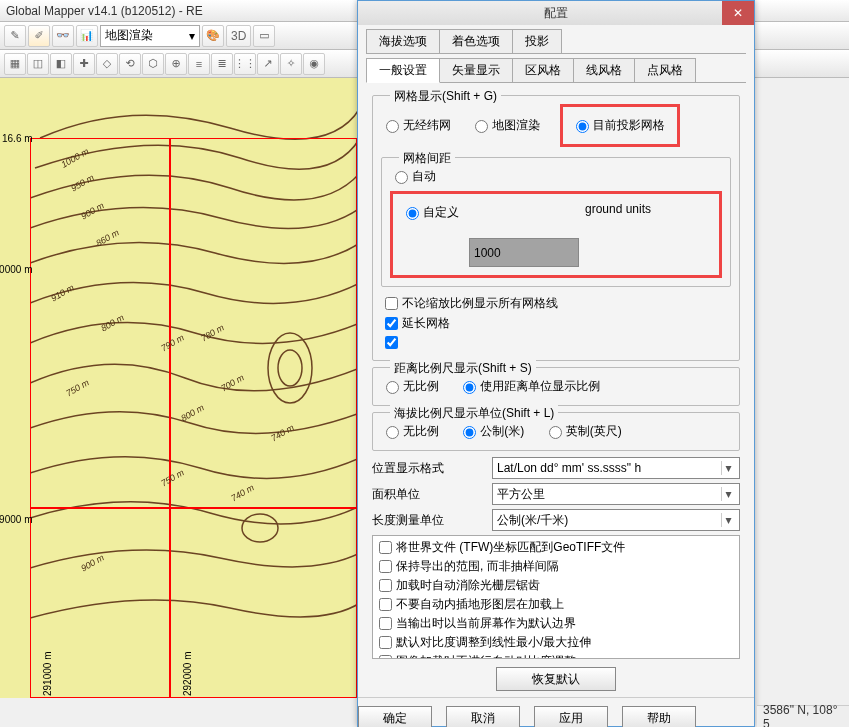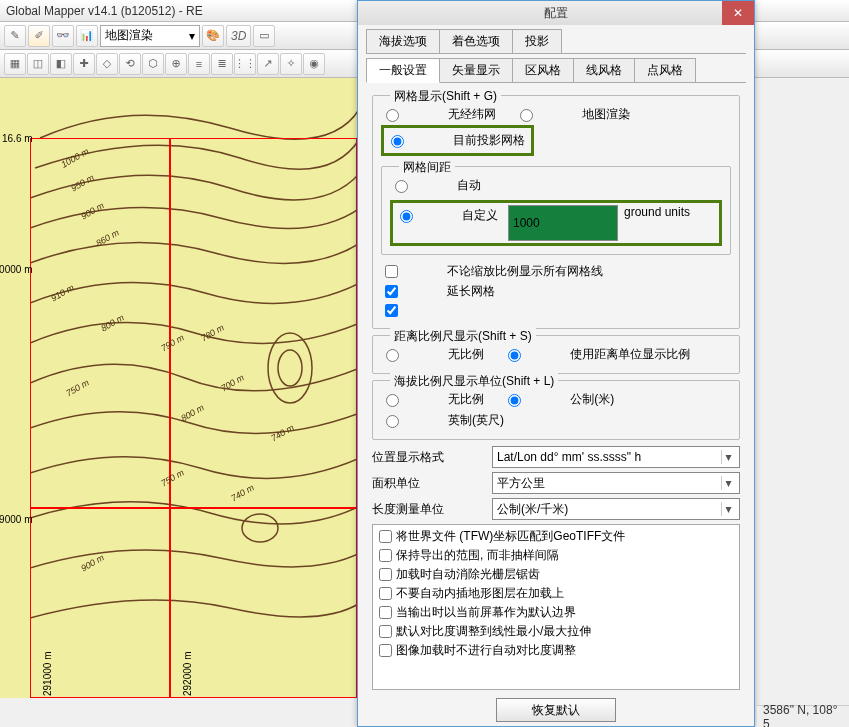--- a/index.html
+++ b/index.html
@@ -16,29 +16,29 @@
 .contlabel { position: absolute; font-size: 9px; color: #4a3015; font-style: italic; transform: rotate(-30deg); }
 .dialog { position: absolute; left: 357px; top: 0; width: 398px; height: 727px; background: #f4f4f4; border: 1px solid #5a9bd5; box-shadow: 0 0 6px rgba(0,0,0,.3); }
 .dlg-title { height: 24px; background: linear-gradient(#eee,#ddd); color: #333; display: flex; align-items: center; justify-content: center; font-size: 12px; position: relative; }
 .dlg-close { position: absolute; right: 0; top: 0; width: 32px; height: 24px; background: #c75050; color: #fff; display: flex; align-items: center; justify-content: center; }
 .tabrow { display: flex; border-bottom: 1px solid #aaa; margin: 4px 8px 0; }
 .tab { padding: 3px 12px; border: 1px solid #aaa; border-bottom: none; margin-right: -1px; background: #eee; cursor: pointer; }
 .tab.active { background: #fff; border-bottom: 1px solid #fff; margin-bottom: -1px; }
 .dlg-body { padding: 6px 14px; }
 .group { border: 1px solid #bbb; border-radius: 2px; padding: 8px; margin: 6px 0; position: relative; }
 .group-title { position: absolute; top: -8px; left: 17px; background: #f4f4f4; padding: 0 4px; font-size: 12px; }
-.radio, .check { display: inline-flex; align-items: center; margin-right: 16px; line-height: 20px; gap: 45px; }
+.radio, .check { display: inline-flex; align-items: center; margin-right: 16px; line-height: 20px; }
 .radio input, .check input { margin-right: 4px; }
-.hl { border: 3px solid #4d7c0f; padding: 2px; display: inline-block; }
-.txtinput { border: 1px solid #888; background: #15803d; height: 36px; padding: 0 4px; }
+.hl { border: 3px solid #ef4444; padding: 8px; display: inline-block; }
+.txtinput { border: 1px solid #888; background: #a3a3a3; height: 29px; padding: 0 4px; margin-top: 36px; }
 .selectbox { border: 1px solid #888; background: #fff; height: 22px; display: flex; align-items: center; justify-content: space-between; padding: 0 4px; }
 .selectbox .arrow { width: 14px; text-align: center; color: #555; border-left: 1px solid #ccc; }
 .row { display: flex; align-items: center; margin: 4px 0; }
 .lbl { width: 120px; }
-.advbox { border: 1px solid #aaa; background: #fff; height: 166px; overflow-y: scroll; padding: 2px; }
+.advbox { border: 1px solid #aaa; background: #fff; height: 124px; overflow-y: scroll; padding: 2px; }
 .advbox .chkline { display: flex; align-items: center; line-height: 17px; font-size: 12px; }
 .advbox .chkline input { margin-right: 4px; }
 .btnrow { display: flex; gap: 14px; padding: 8px 0; }
 .btn { min-width: 74px; height: 24px; border: 1px solid #888; background: linear-gradient(#fff,#e4e4e4); display: flex; align-items: center; justify-content: center; cursor: pointer; }
 .statusbar { position: absolute; bottom: 0; right: 0; width: 92px; height: 22px; background: #eee; border-top: 1px solid #ccc; display: flex; align-items: center; padding: 0 6px; font-size: 11px; color: #333; }
 svg.contours { position: absolute; left: 30px; top: 0; }
 </style>
 </head>
 <body>
 
@@ -49,21 +49,21 @@
 <div class="toolbar">
   <div class="tbtn">✎</div>
   <div class="tbtn" style="background:linear-gradient(#fff,#fec);">✐</div>
   <div class="tbtn">👓</div>
   <div class="tbtn">📊</div>
   <div class="tsel">
     <span>地图渲染</span>
     <span style="margin-left:auto">▾</span>
   </div>
   <div class="tbtn">🎨</div>
-  <div class="tbtn" style="width:auto;padding:0 4px;font-style:italic;">
+  <div class="tbtn" style="width:auto;padding:0 4px;">
       <span>3D</span>
     </div>
   <div class="tbtn">▭</div>
 </div>
 
 <div class="toolbar2">
   <div class="tbtn">▦</div>
   <div class="tbtn">◫</div>
   <div class="tbtn">◧</div>
   <div class="tbtn">✚</div>

